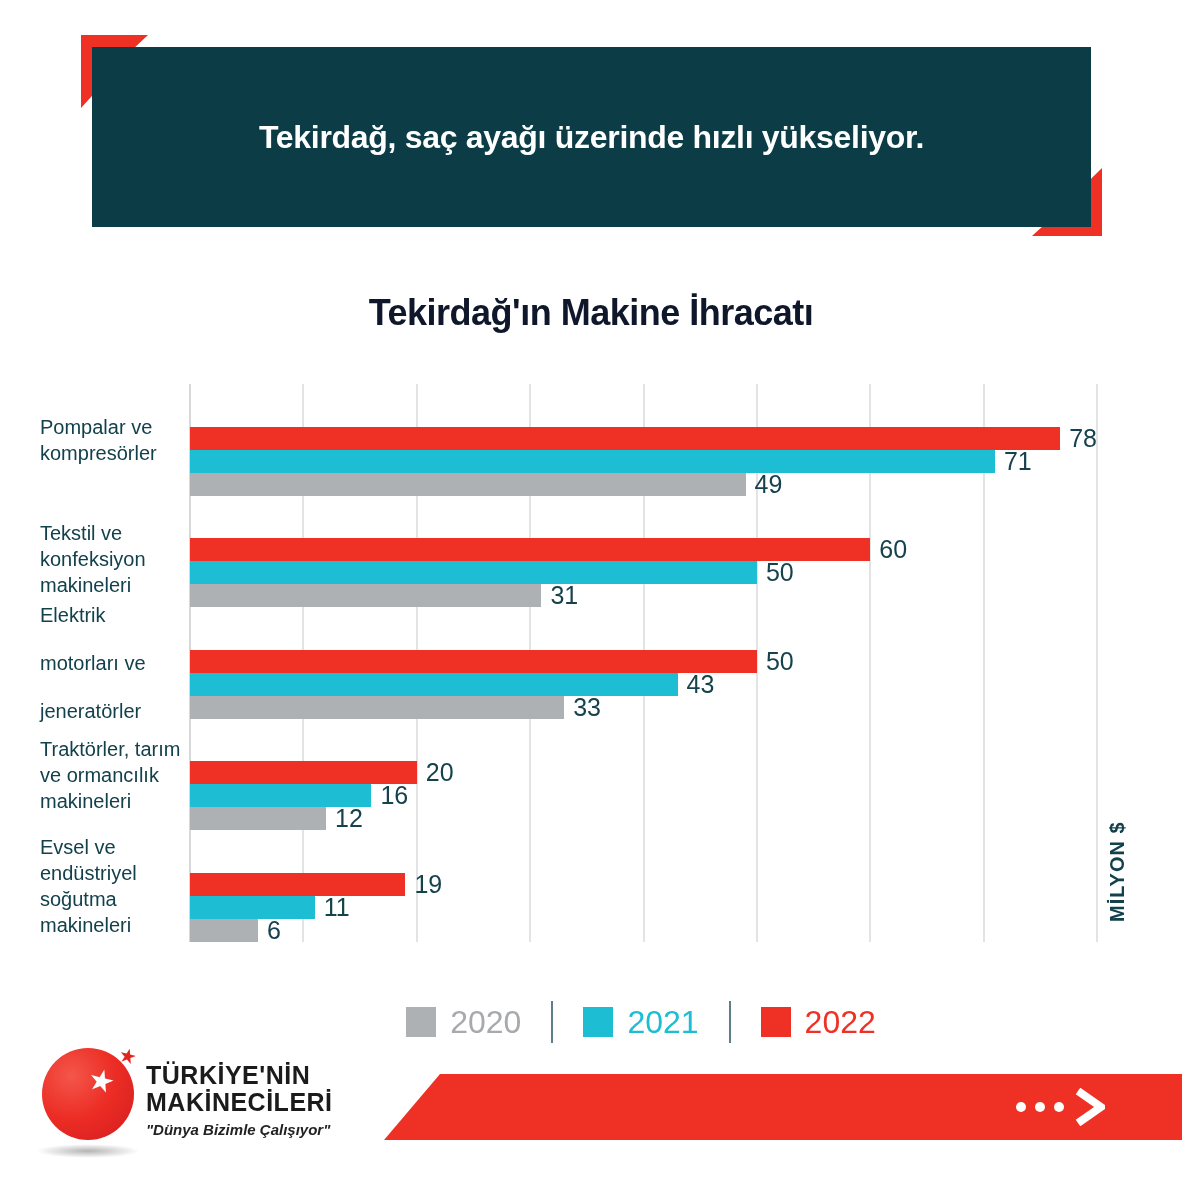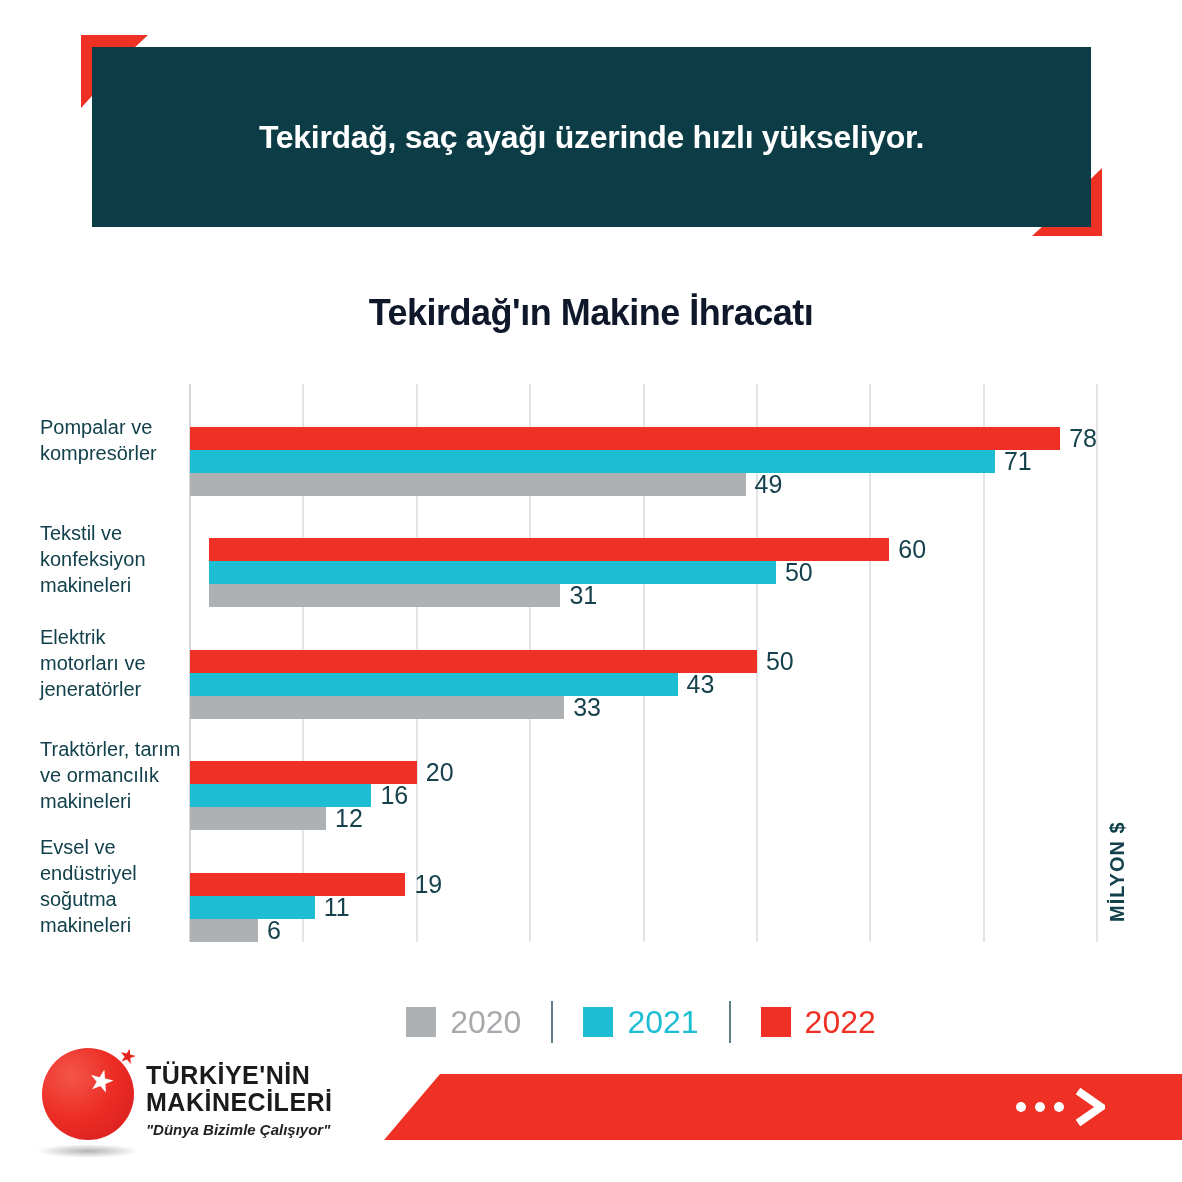--- a/index.html
+++ b/index.html
@@ -135,21 +135,21 @@
         </div>
         <div class="bar-row">
           <div class="bar" style="width: 88.75%; background: rgb(29, 189, 212);"></div>
           <span class="bar-value">71</span>
         </div>
         <div class="bar-row">
           <div class="bar" style="width: 61.25%; background: rgb(174, 177, 180);"></div>
           <span class="bar-value">49</span>
         </div>
       </div>
-      <div class="bar-group" style="top: 111.6px; padding-left: 19px;">
+      <div class="bar-group" style="top: 111.6px;">
         <div class="bar-row">
           <div class="bar" style="width: 75%; background: rgb(238, 49, 36);"></div>
           <span class="bar-value">60</span>
         </div>
         <div class="bar-row">
           <div class="bar" style="width: 62.5%; background: rgb(29, 189, 212);"></div>
           <span class="bar-value">50</span>
         </div>
         <div class="bar-row">
           <div class="bar" style="width: 38.75%; background: rgb(174, 177, 180);"></div>
@@ -202,21 +202,21 @@
   <div id="catLabels">
       <div class="cat-label" style="top: 384px; height: 111.6px;">
         <div>Pompalar ve</div>
         <div>kompresörler</div>
       </div>
       <div class="cat-label" style="top: 503px; height: 111.6px;">
         <div>Tekstil ve</div>
         <div>konfeksiyon</div>
         <div>makineleri</div>
       </div>
-      <div class="cat-label" style="top: 607.2px; height: 111.6px;">
+      <div class="cat-label" style="top: 607.2px; height: 111.6px; gap: 22px;">
         <div>Elektrik</div>
         <div>motorları ve</div>
         <div>jeneratörler</div>
       </div>
       <div class="cat-label" style="top: 718.8px; height: 111.6px; justify-content: center;">
         <div>Traktörler, tarım</div>
         <div>ve ormancılık</div>
         <div>makineleri</div>
       </div>
       <div class="cat-label" style="top: 830.4px; height: 111.6px;">

